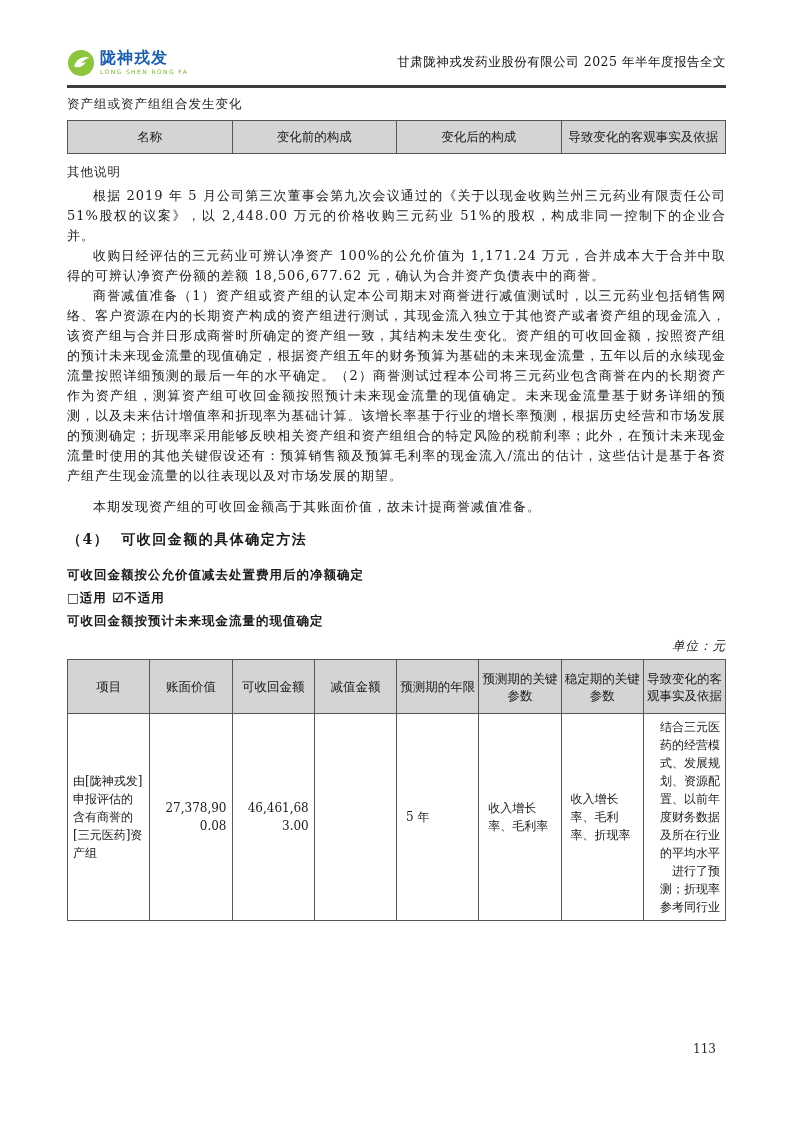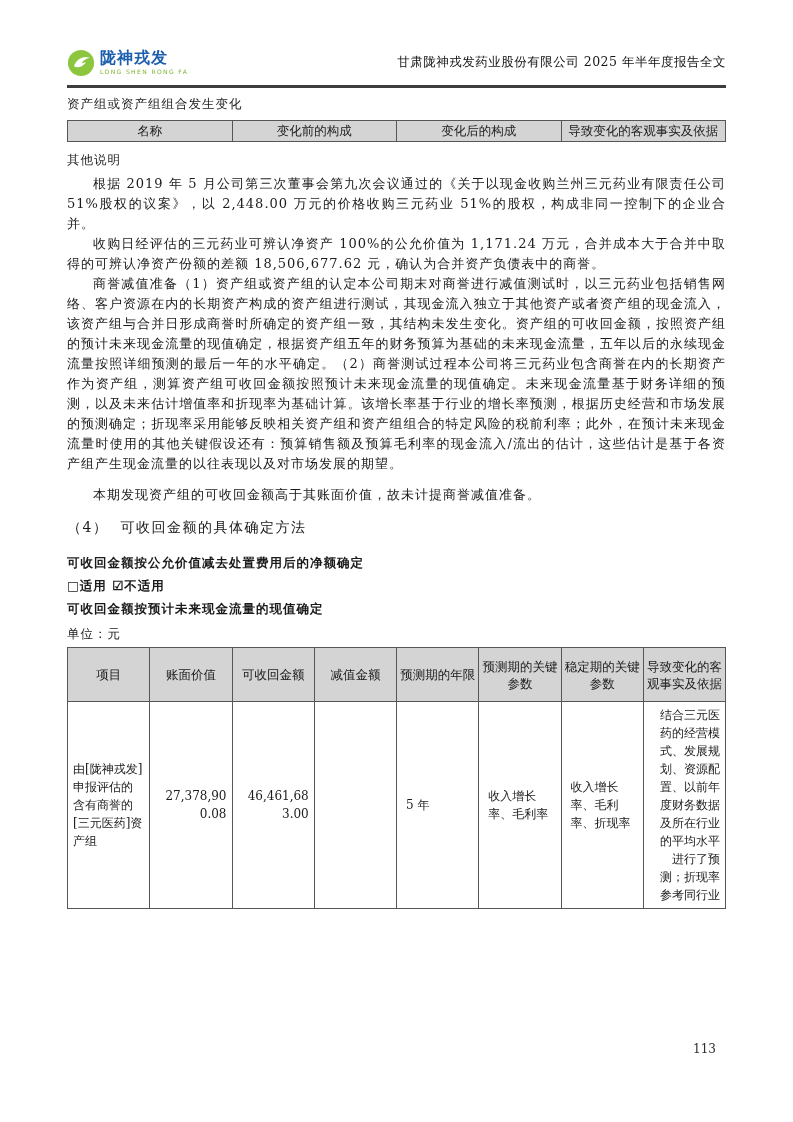--- a/index.html
+++ b/index.html
@@ -30,37 +30,37 @@
 
   
   .content { position: absolute; left: 67px; right: 67px; top: 96px; }
   .t12 { font-size: 12.5px; letter-spacing: 1px; }
   .intro { margin: 0 0 7px 0; }
 
   table { width: 100%; border-collapse: collapse; table-layout: fixed; }
   .tbl th, .tbl td { border: 1px solid #565656; }
   .tbl1 th {
     background: #d4d4d4; font-weight: normal; font-size: 12.5px;
-    height: 21px; text-align: center; letter-spacing: 0;
+    height: 33px; text-align: center; letter-spacing: 0;
   }
   .other-note { margin: 10px 0 0 0; }
   .paras { margin-top: 5px; }
   .paras p {
     margin: 0; text-indent: 2em; text-align: justify;
     font-size: 13px; line-height: 20px; letter-spacing: 1px;
   }
   .paras p.closing { margin-top: 11px; }
 
-  .sec-heading { margin: 14px 0 0 0; font-size: 14px; font-weight: normal; letter-spacing: 1.5px; }
+  .sec-heading { margin: 14px 0 0 0; font-size: 14px; font-weight: bold; letter-spacing: 1.5px; }
   .sec-heading .h-title { margin-left: 12px; }
 
   .sec4 { margin-top: 14px; }
   .sec4 .line { font-size: 12.5px; line-height: 23px; letter-spacing: 1px; font-weight: bold; }
 
-  .unit { text-align: left; font-size: 12.5px; letter-spacing: 1px; margin: 6px 0 4px 0; }
+  .unit { text-align: right; font-size: 12.5px; letter-spacing: 1px; margin: 6px 0 4px 0; font-style: italic; }
 
   .tbl2 th {
     background: #d4d4d4; font-weight: normal; font-size: 12.5px;
     line-height: 17px; padding: 2px 3px; text-align: center; vertical-align: middle;
     height: 54px; letter-spacing: 0;
   }
   .tbl2 td {
     font-size: 12px; line-height: 18px; padding: 4px 5px;
     vertical-align: middle; height: 196px; letter-spacing: 0;
   }

